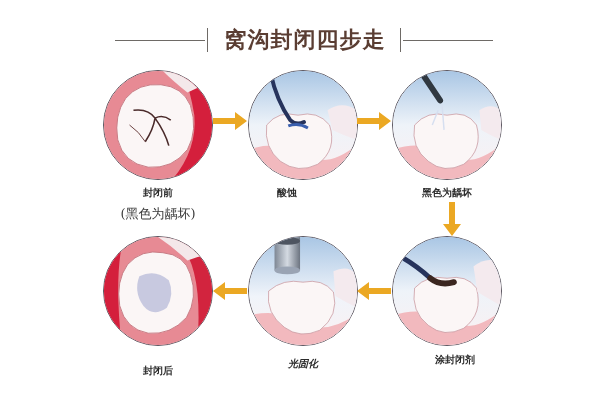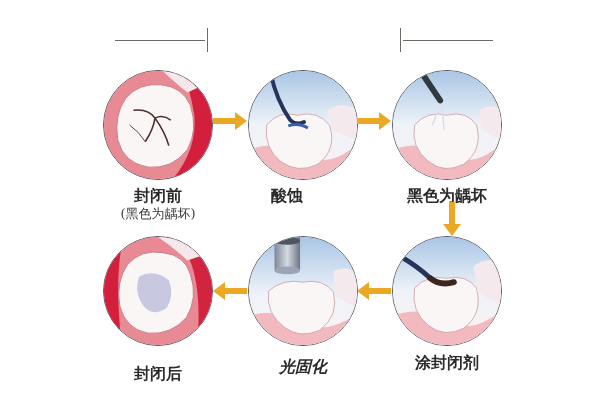--- a/index.html
+++ b/index.html
@@ -17,33 +17,34 @@
     .title-text {
       position: absolute; left: 214px; width: 182px; top: 3px; text-align: center;
       font-family: "DejaVu Serif", "Liberation Serif", serif; font-weight: bold;
       font-size: 22px; color: #5a3d32; letter-spacing: 1px;
     }
 
     .step { position: absolute; width: 110px; height: 110px; border-radius: 50%;
       border: 1.5px solid #5b5660; box-sizing: border-box; overflow: hidden; }
     .step svg { width: 100%; height: 100%; display: block; }
 
-    .label { position: absolute; width: 120px; text-align: center; font-size: 16px; font-weight: bold; color: #2b2b2b; }
+    .label { position: absolute; width: 120px; text-align: center; font-size: 10px; font-weight: bold; color: #2b2b2b; }
     .sublabel { position: absolute; width: 140px; text-align: center; font-size: 13px; color: #3a3a3a;
       font-family: "DejaVu Serif", "Liberation Serif", serif; }
 
     .arrow { position: absolute; }
     .arrow svg { display: block; }
   </style>
 </head>
 <body>
 
 <div class="title-wrap">
   <div class="title-line left"></div>
   <div class="title-tick left"></div>
+  <div class="title-text">窝沟封闭四步走</div>
   <div class="title-tick right"></div>
   <div class="title-line right"></div>
 </div>
 
 <div class="step" style="left:103px; top:70px;">
   <svg viewBox="0 0 110 110">
     <rect width="110" height="110" fill="#e78a94"></rect>
     <path d="M80 0 L110 20 L110 110 L70 110 Q95 80 92 45 Q88 20 80 0Z" fill="#d41f3c"></path>
     <path d="M60 0 Q95 0 100 15 L85 22 Q70 10 60 0Z" fill="#f4e8ea"></path>
     <path d="M22 28 Q35 12 58 14 Q80 16 88 35 Q96 60 85 80 Q70 100 45 98 Q20 94 14 70 Q10 45 22 28Z" fill="#fbf6f6" stroke="#c77a84" stroke-width="1"></path>
@@ -138,21 +139,21 @@
     <path d="M55 0 Q95 0 102 18 L85 24 Q70 10 55 0Z" fill="#f4e8ea"></path>
     <path d="M24 28 Q38 12 60 16 Q82 18 88 38 Q96 62 84 82 Q68 100 45 98 Q22 94 16 70 Q12 45 24 28Z" fill="#fbf6f6" stroke="#c77a84" stroke-width="1"></path>
     <path d="M36 40 Q52 32 66 44 Q72 58 64 72 Q50 82 40 70 Q30 56 36 40Z" fill="#b7b9d8" opacity="0.75"></path>
   </svg>
 </div>
 
 <div class="label" style="left:98px; top:186px;">封闭前</div>
 <div class="sublabel" style="left:88px; top:205px;">(黑色为龋坏)</div>
 <div class="label" style="left:227px; top:186px;">酸蚀</div>
 <div class="label" style="left:387px; top:186px;">黑色为龋坏</div>
-<div class="label" style="left:387px; top:353px;">涂封闭剂</div>
+<div class="label" style="left:395px; top:353px;">涂封闭剂</div>
 <div class="label" style="left:243px; top:357px;font-style:italic;">光固化</div>
 <div class="label" style="left:98px; top:364px;">封闭后</div>
 
 <div class="arrow" style="left:213px; top:112px;">
   <svg width="34" height="18" viewBox="0 0 34 18">
       <path d="M0 6 H22 V0 L34 9 L22 18 V12 H0Z" fill="#eba823"></path>
     </svg>
 </div>
 <div class="arrow" style="left:357px; top:112px;">
   <svg width="34" height="18" viewBox="0 0 34 18">

